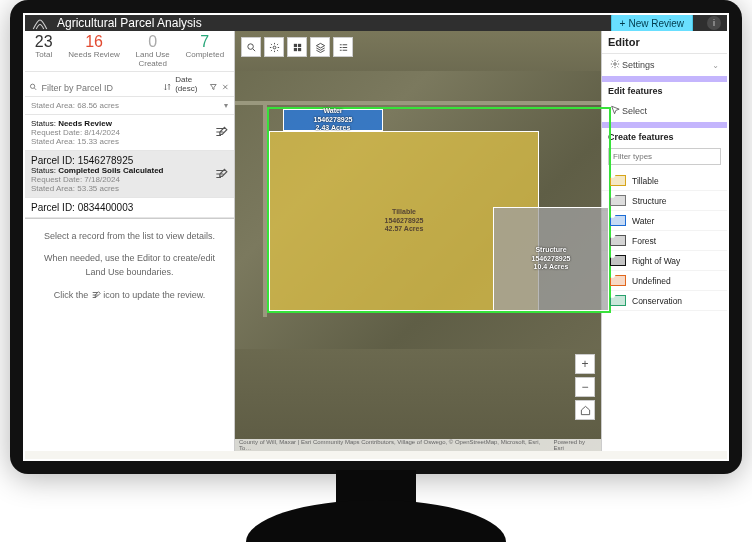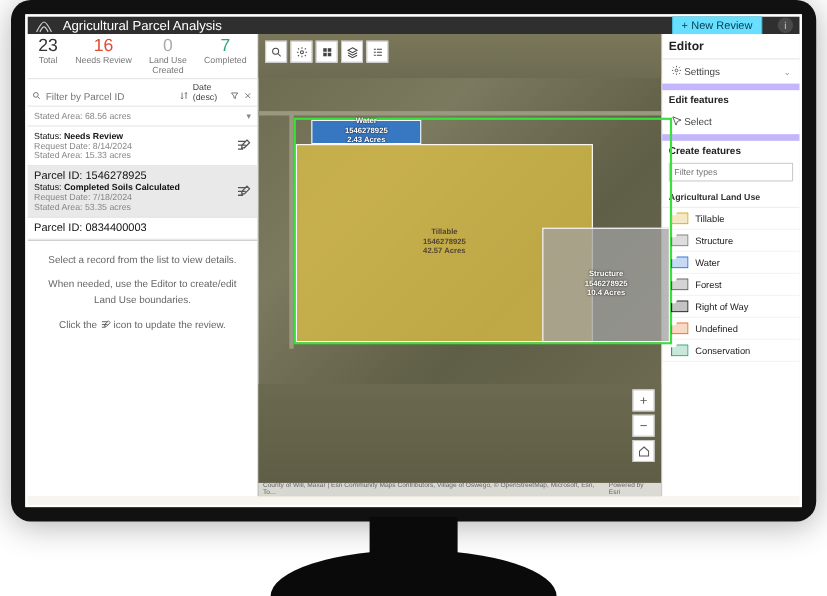--- a/index.html
+++ b/index.html
@@ -270,21 +270,20 @@
   </div>
   <div class="rsec">Edit features</div>
   <div class="ritem">
     <span><svg width="10" height="10" viewBox="0 0 24 24" fill="none" stroke="#555" stroke-width="2">
                   <path d="M4 3l7 18 3-8 8-3z"></path>
                 </svg></span>
     <span>Select</span>
   </div>
   <div class="rsec">Create features</div>
   <div class="rinput"><input placeholder="Filter types" style=""></div>
-  <div class="rsec2">Agricultural Land Use</div>
 
   <div class="feat">
               <span class="folder f-till"></span>
               <span>Tillable</span>
             </div>
   <div class="feat">
               <span class="folder f-struct"></span>
               <span>Structure</span>
             </div>
   <div class="feat">

